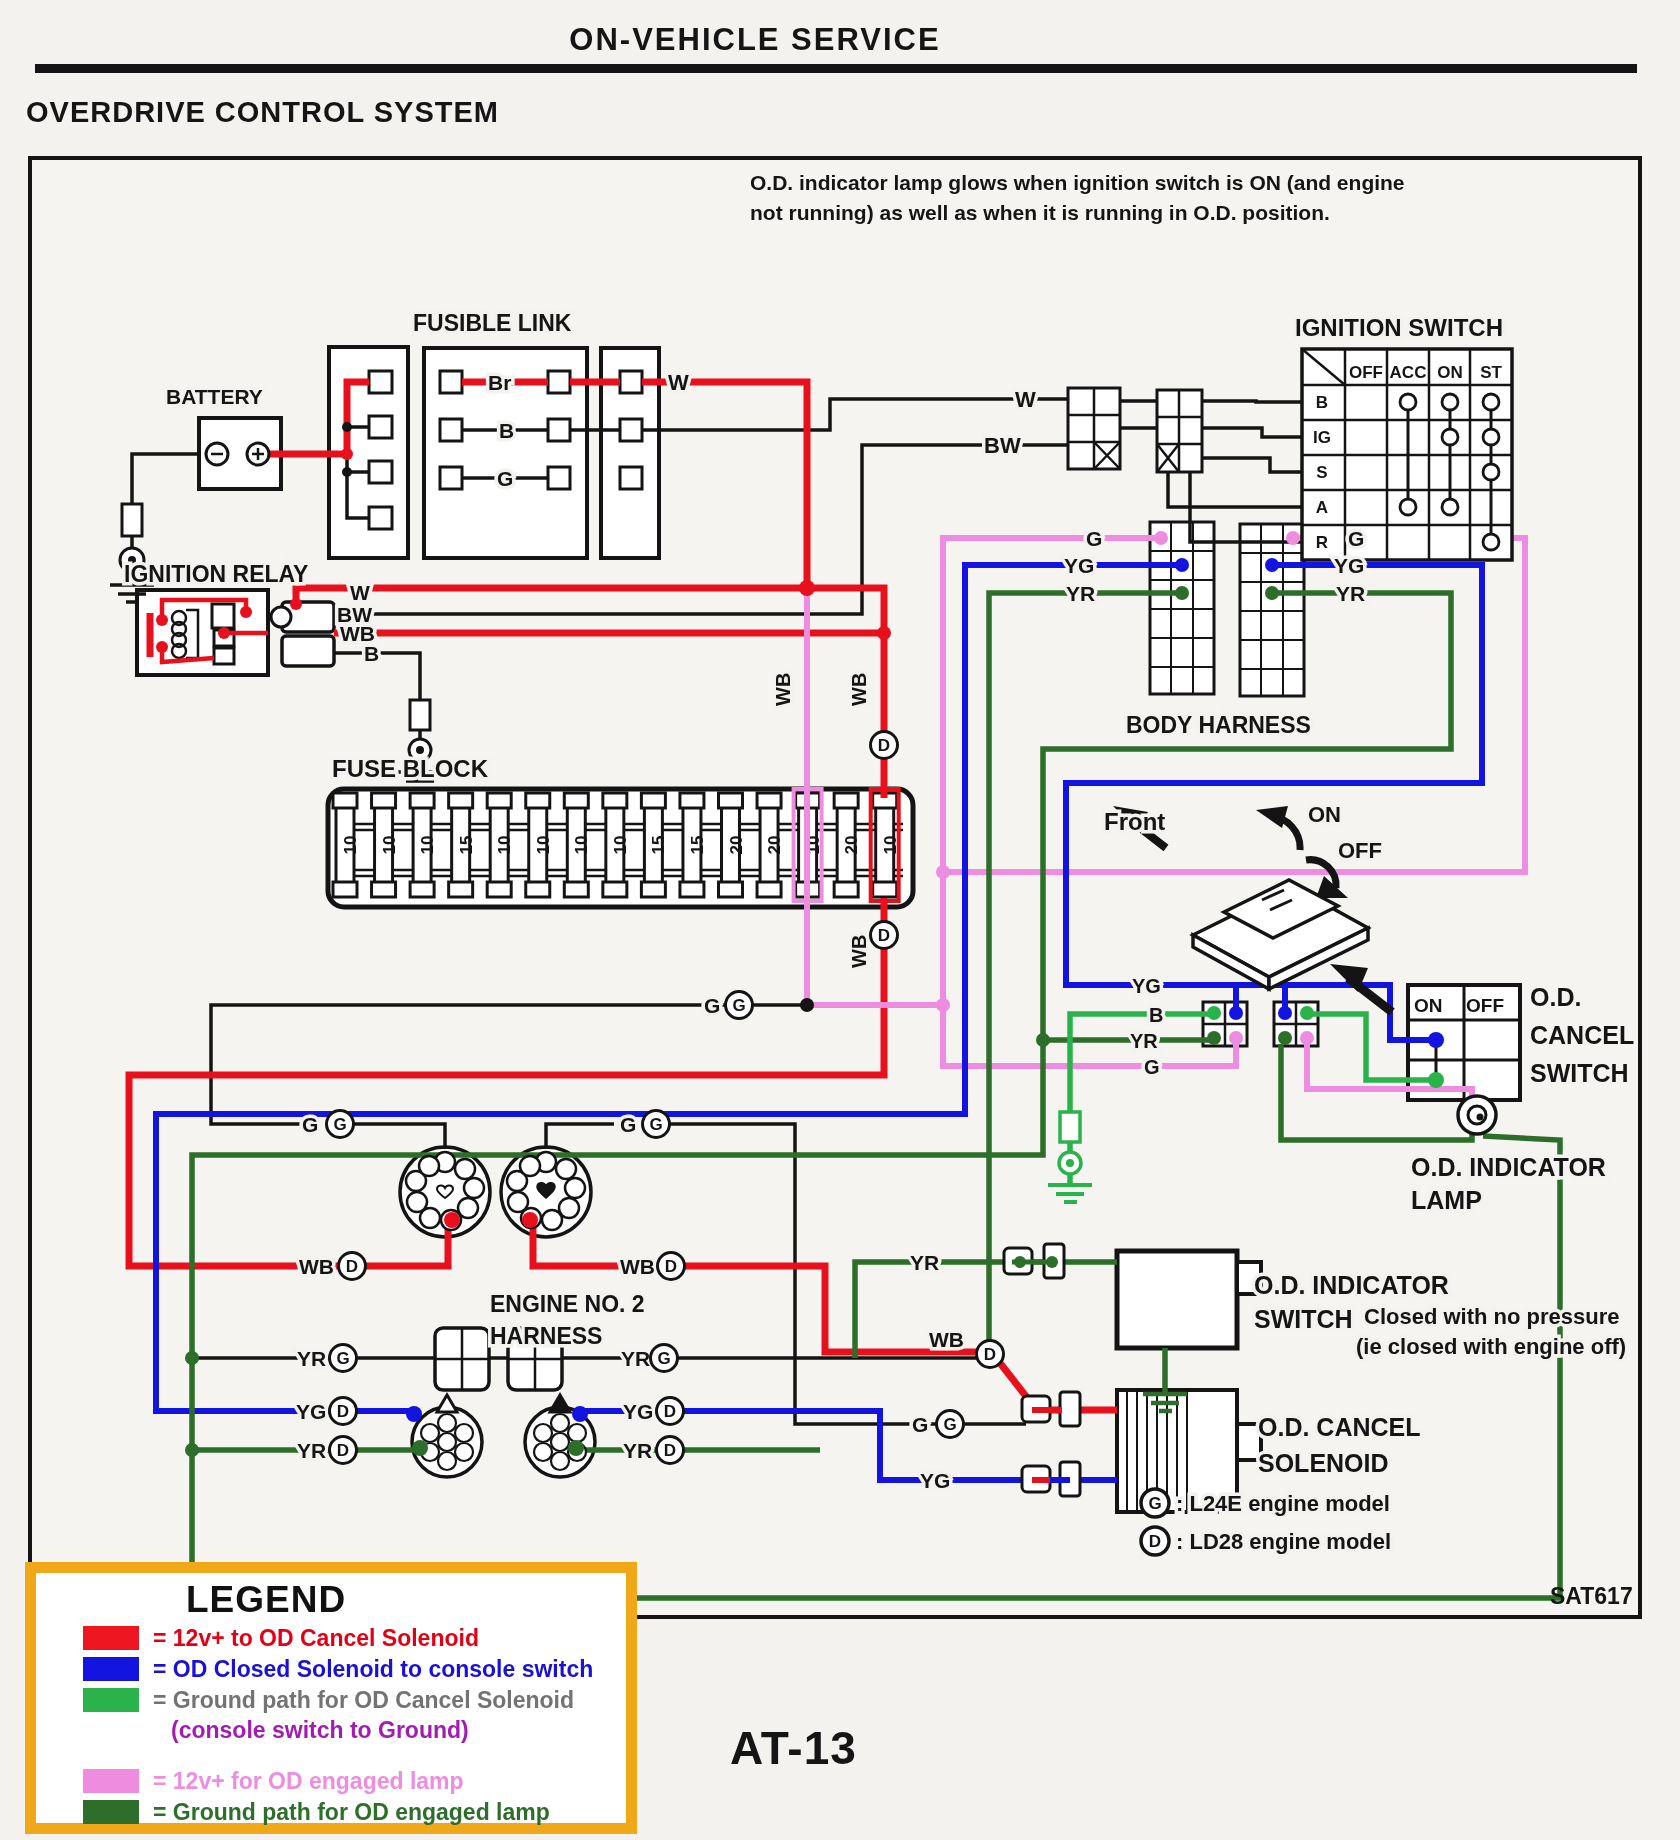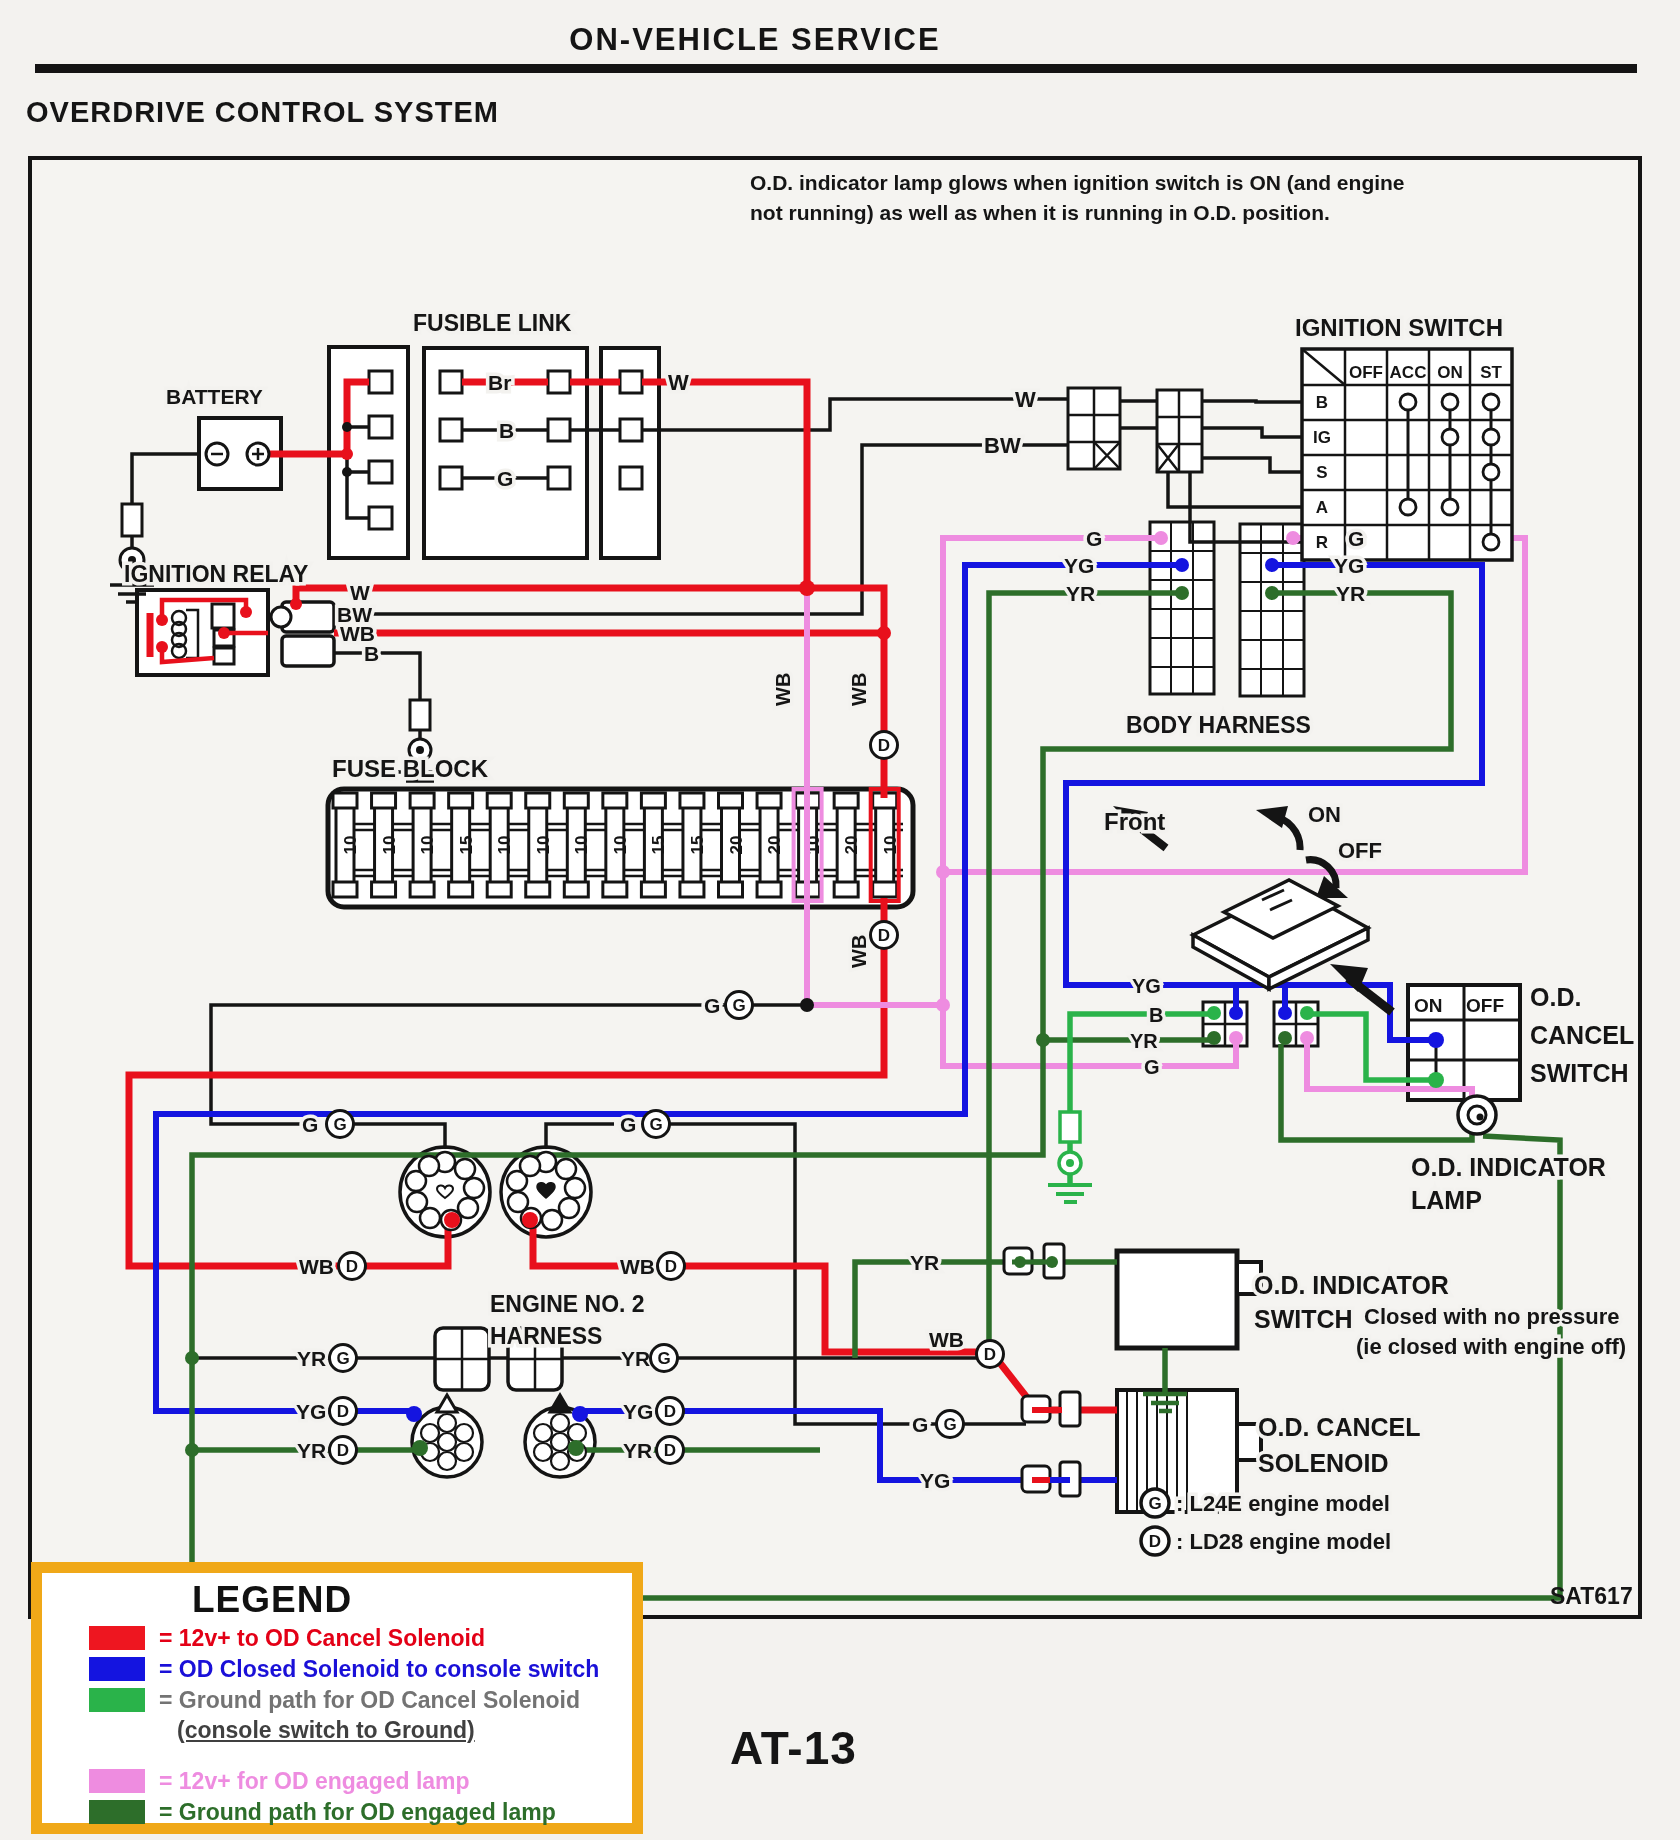--- a/index.html
+++ b/index.html
@@ -1,20 +1,20 @@
 <!DOCTYPE html>
 <html><head>
 <meta charset="utf-8">
 <style>
   html,body{margin:0;padding:0;background:#e8e8e6;}
   #page{position:relative;width:1680px;height:1840px;background:#f3f2ef;overflow:hidden;
         font-family:"Liberation Sans",sans-serif;}
   svg text{font-family:"Liberation Sans",sans-serif;font-weight:bold;fill:#151515;}
   .bglbl{paint-order:stroke;stroke:#f3f2ef;stroke-width:7px;}
-  #legendBox{position:absolute;left:31px;top:1562px;width:590px;height:250px;
+  #legendBox{position:absolute;left:25px;top:1562px;width:590px;height:250px;
              background:#fff;border:11px solid #f0a818;}
   #legendBox .ttl{font-size:37px;font-weight:bold;color:#111;margin:6px 0 2px 150px;letter-spacing:1px;}
   .lrow{display:flex;align-items:center;margin:3px 0 0 22px;height:28px;padding-left:25px;}
   .lrow.gap{margin-top:24px;}
   .lsw{width:56px;height:24px;margin-right:14px;flex:0 0 auto;}
   .ltx{font-size:23px;font-weight:bold;white-space:nowrap;}
   .lrow.cont{margin-left:110px;height:26px;}
   #watermark{position:absolute;left:28px;top:1872px;font-size:31px;font-weight:bold;
              color:#4253d0;opacity:.88;letter-spacing:1px;}
 </style>
@@ -599,21 +599,21 @@
         </div>
         <div class="lrow">
           <div class="lsw" style="background: rgb(20, 20, 224);"></div>
           <div class="ltx" style="color: rgb(26, 16, 216);">= OD Closed Solenoid to console switch</div>
         </div>
         <div class="lrow">
           <div class="lsw" style="background: rgb(42, 179, 74);"></div>
           <div class="ltx" style="color: #737373;">= Ground path for OD Cancel Solenoid</div>
         </div>
         <div class="lrow cont">
-          <div class="ltx" style="color: #404040; text-decoration: underline;">(console switch to Ground)</div>
+          <div class="ltx" style="color: #a21caf;">(console switch to Ground)</div>
         </div>
         <div class="lrow gap">
           <div class="lsw" style="background: rgb(238, 140, 224);"></div>
           <div class="ltx" style="color: rgb(238, 140, 224);">= 12v+ for OD engaged lamp</div>
         </div>
         <div class="lrow">
           <div class="lsw" style="background: rgb(45, 110, 42);"></div>
           <div class="ltx" style="color: rgb(45, 110, 42);">= Ground path for OD engaged lamp</div>
         </div>
       </div>

